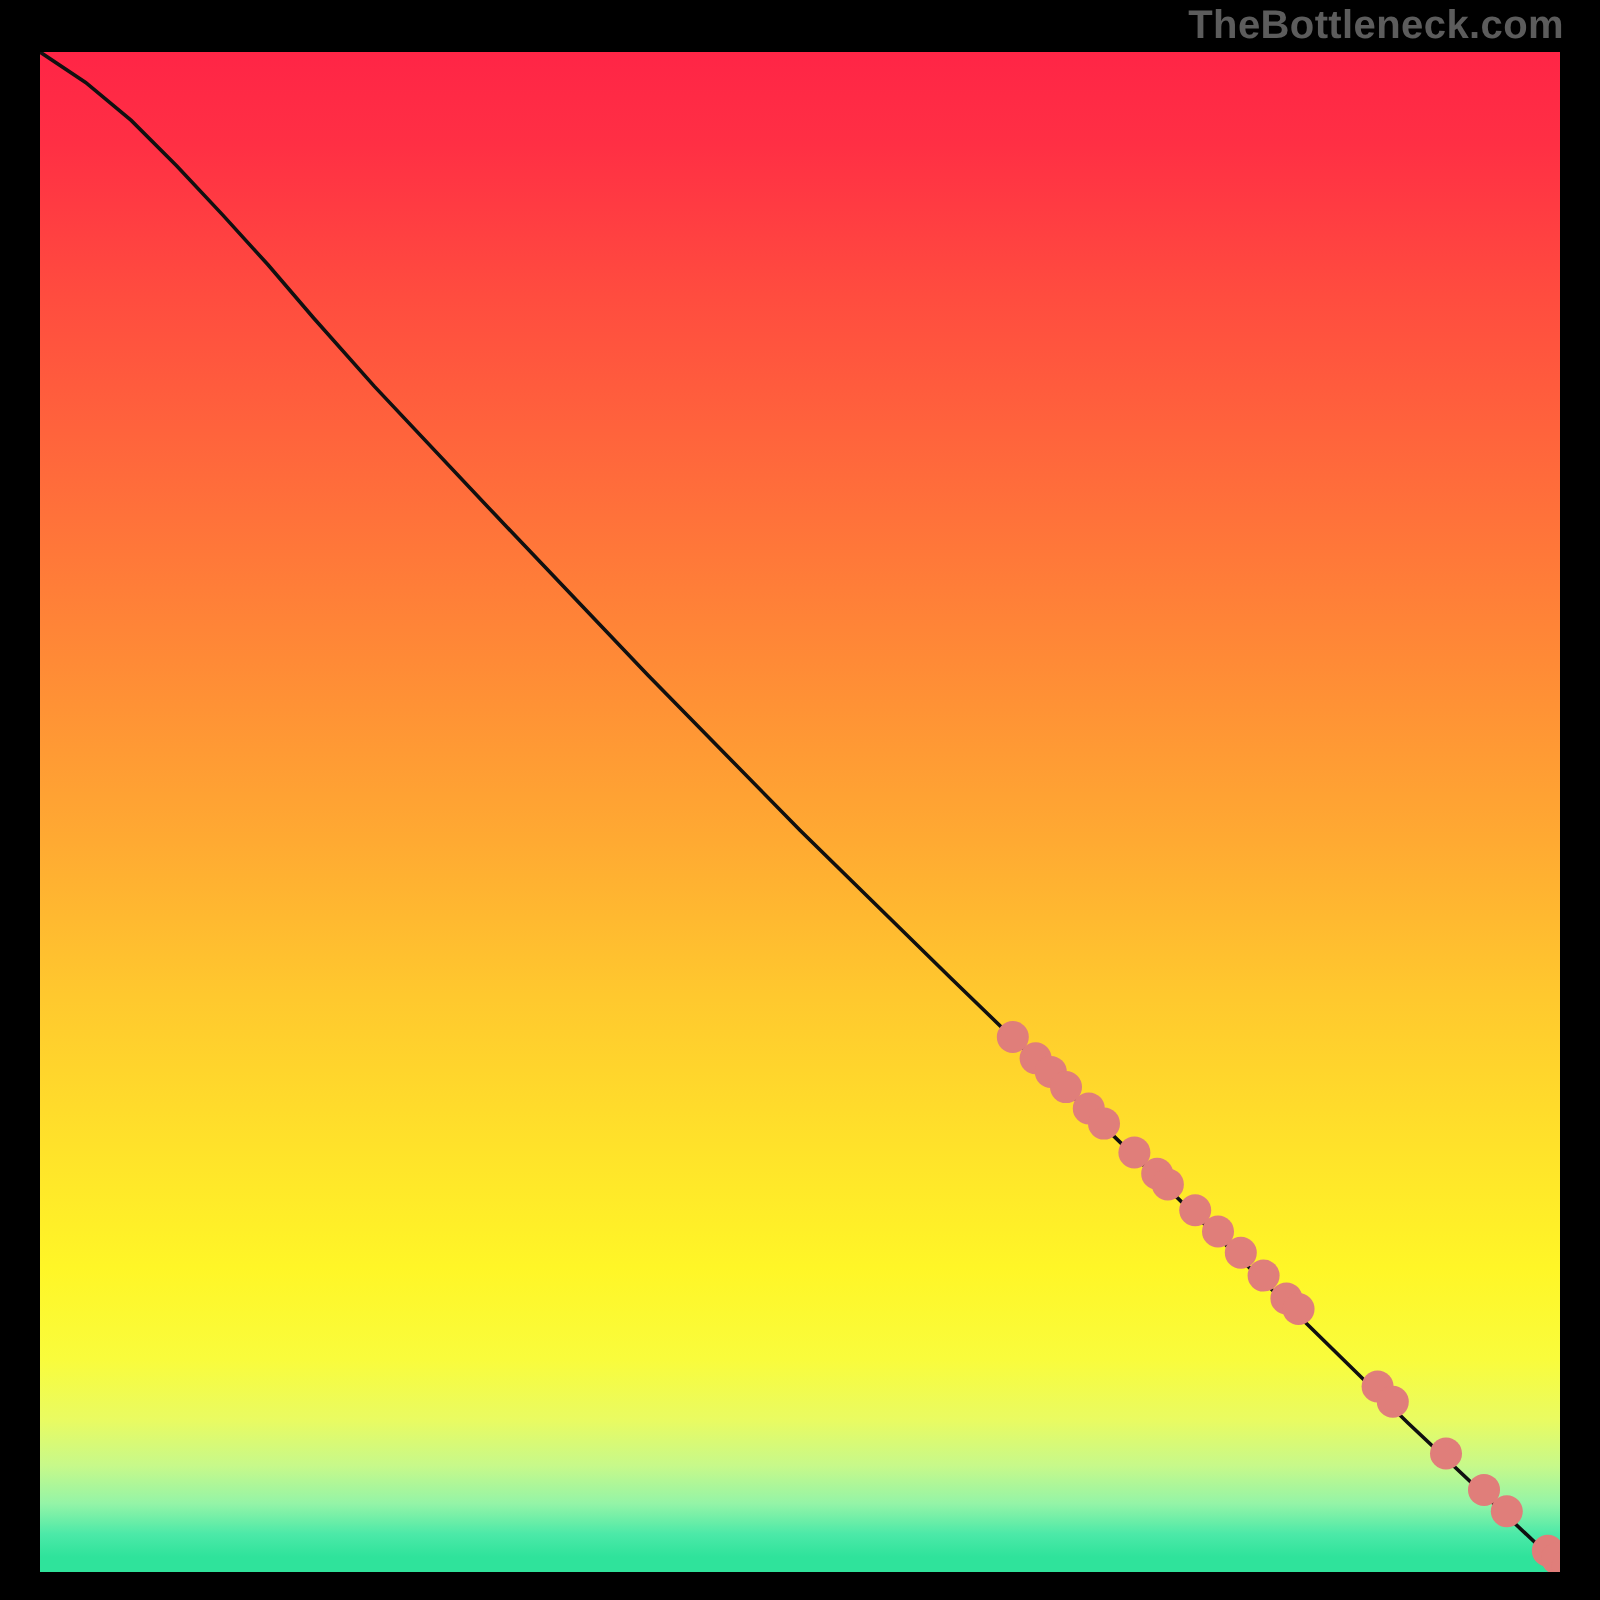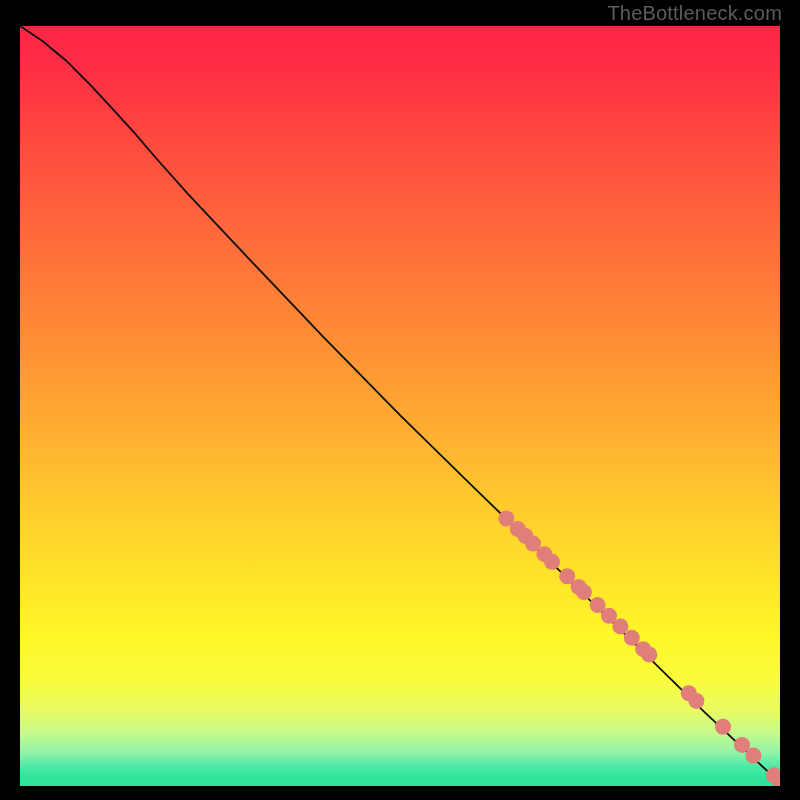--- a/index.html
+++ b/index.html
@@ -16,21 +16,21 @@
     width: 800px;
     height: 800px;
     background: #000000;
   }
   .attribution {
     position: absolute;
     top: 2px;
     right: 18px;
     color: #5c5c5c;
     font-size: 20px;
-    font-weight: 400;
+    font-weight: 700;
     letter-spacing: 0.2px;
     z-index: 10;
   }
   .plot {
     position: absolute;
     left: 20px;
     top: 26px;
     width: 760px;
     height: 760px;
     overflow: hidden;

